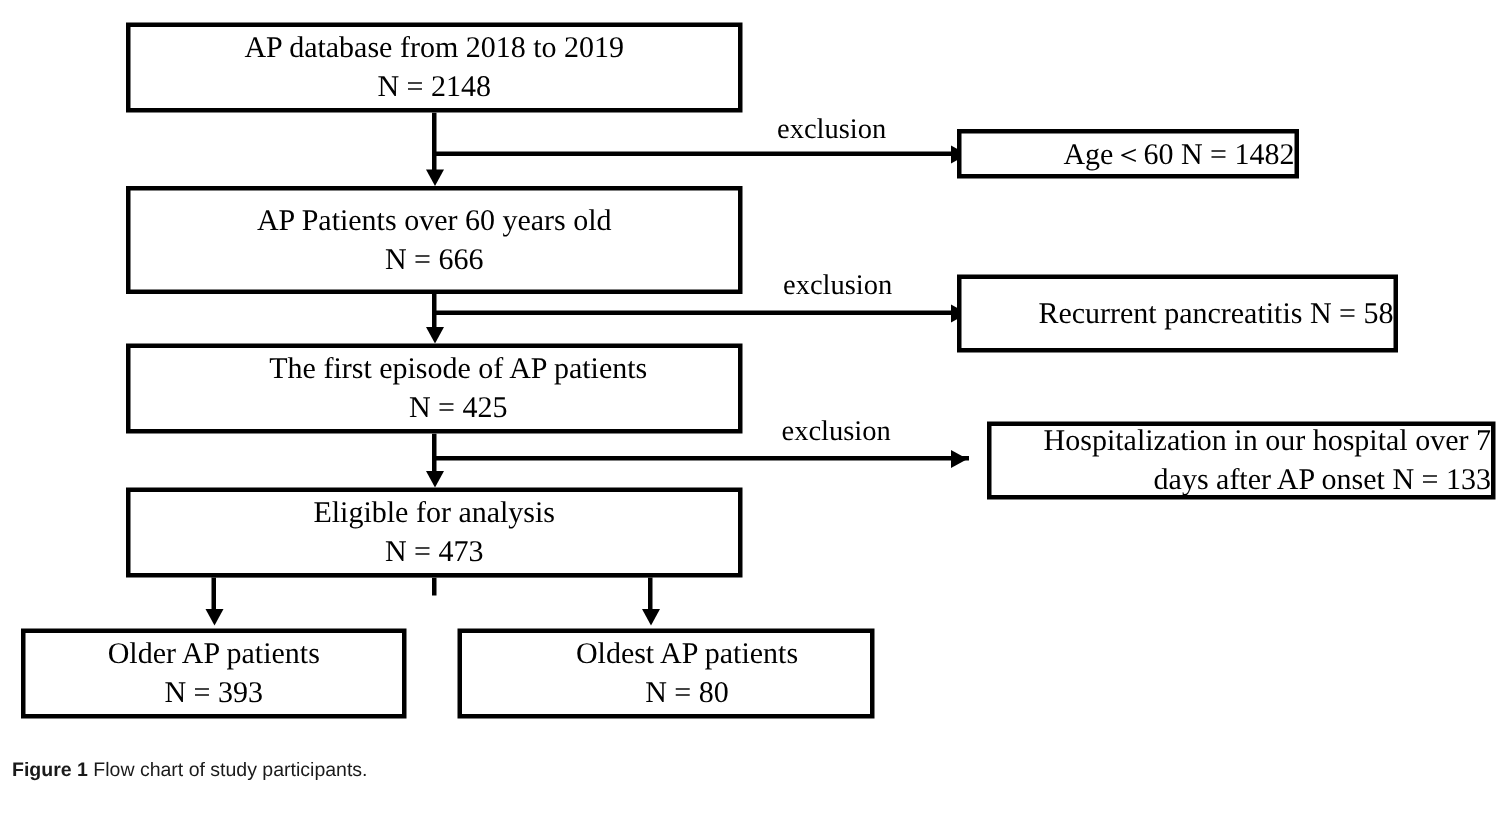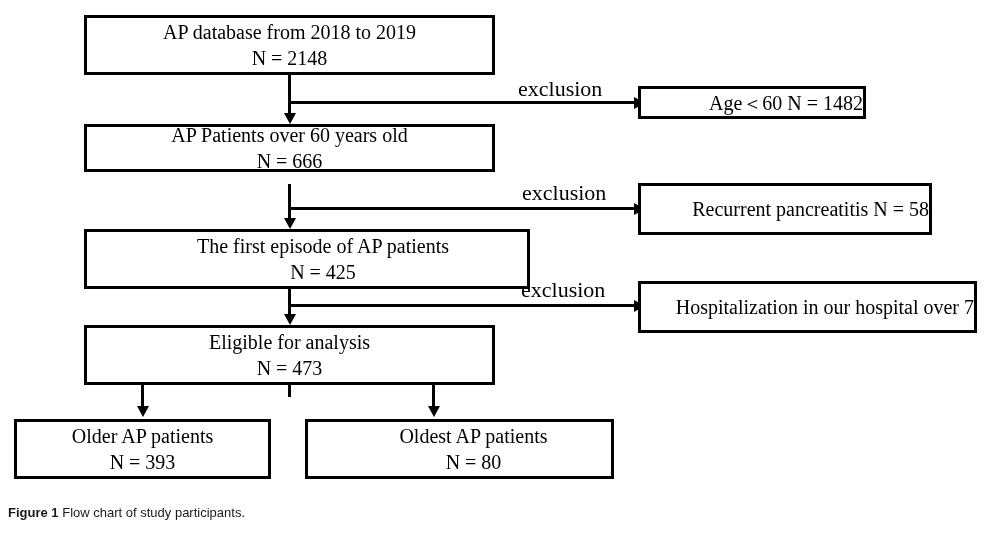--- a/index.html
+++ b/index.html
@@ -35,32 +35,32 @@
     font-size: 20px;
     line-height: 1.30;
     z-index: 3;
   }
   .box.center { align-items: center; text-align: center; }
   .box.left   { align-items: flex-end; text-align: left; padding-left: 9px; }
   .box .ln { display: block; white-space: nowrap; }
 
   
   #box-source   { left: 84px;  top: 15px;  width: 411px; height: 60px; }
-  #box-over60   { left: 84px;  top: 124px; width: 411px; height: 48px; }
-  #box-first    { left: 84px;  top: 229px; width: 446px; height: 60px; padding-left: 32px; }
+  #box-over60   { left: 84px;  top: 124px; width: 411px; height: 72px; }
+  #box-first    { left: 84px;  top: 229px; width: 411px; height: 60px; padding-left: 32px; }
   #box-eligible { left: 84px;  top: 325px; width: 411px; height: 60px; }
 
   
   #box-older  { left: 14px;  top: 419px; width: 257px; height: 60px; }
-  #box-oldest { left: 305px; top: 419px; width: 309px; height: 60px; padding-left: 28px; }
+  #box-oldest { left: 305px; top: 419px; width: 278px; height: 60px; padding-left: 28px; }
 
   
   #box-excl-age      { left: 638px; top: 86px;  width: 228px; height: 33px; }
   #box-excl-pancr    { left: 638px; top: 183px; width: 294px; height: 52px; }
-  #box-excl-hospital { left: 638px; top: 281px; width: 339px; height: 52px; }
+  #box-excl-hospital { left: 658px; top: 281px; width: 339px; height: 52px; }
 
   
   .vline {
     position: absolute;
     width: 3px;
     background: #000000;
     z-index: 1;
   }
   .hline {
     position: absolute;
@@ -83,21 +83,21 @@
     width: 0; height: 0;
     border-top: 6px solid transparent;
     border-bottom: 6px solid transparent;
     border-left: 11px solid #000000;
     z-index: 2;
   }
 
   
   .excl-label {
     position: absolute;
-    font-size: 22px;
+    font-size: 19px;
     white-space: nowrap;
     z-index: 2;
   }
   #label-excl-1 { left: 518px; top: 76px; }
   #label-excl-2 { left: 522px; top: 180px; }
   #label-excl-3 { left: 521px; top: 277px; }
 
   
   #caption {
     position: absolute;
@@ -149,20 +149,21 @@
   <div class="box left" id="box-excl-age">
     <span class="ln">Age＜60  N = 1482</span>
   </div>
 
   <div class="box left" id="box-excl-pancr">
     <span class="ln">Recurrent pancreatitis N = 58</span>
   </div>
 
   <div class="box left" id="box-excl-hospital">
     <span class="ln">Hospitalization in our hospital over 7</span>
+    <span class="ln">days after AP onset  N = 133</span>
   </div>
 
   <div class="vline" style="left:288px; top:75px;  height:40px;"></div>
   <div class="arrow-down" style="left:283.5px; top:113px;"></div>
   <div class="hline" style="left:288px; top:101px; width:358px;"></div>
   <div class="arrow-right" style="left:634px; top:96.5px;"></div>
 
   <div class="vline" style="left:288px; top:184px; height:37px;"></div>
   <div class="arrow-down" style="left:283.5px; top:218px;"></div>
   <div class="hline" style="left:288px; top:207px; width:358px;"></div>

